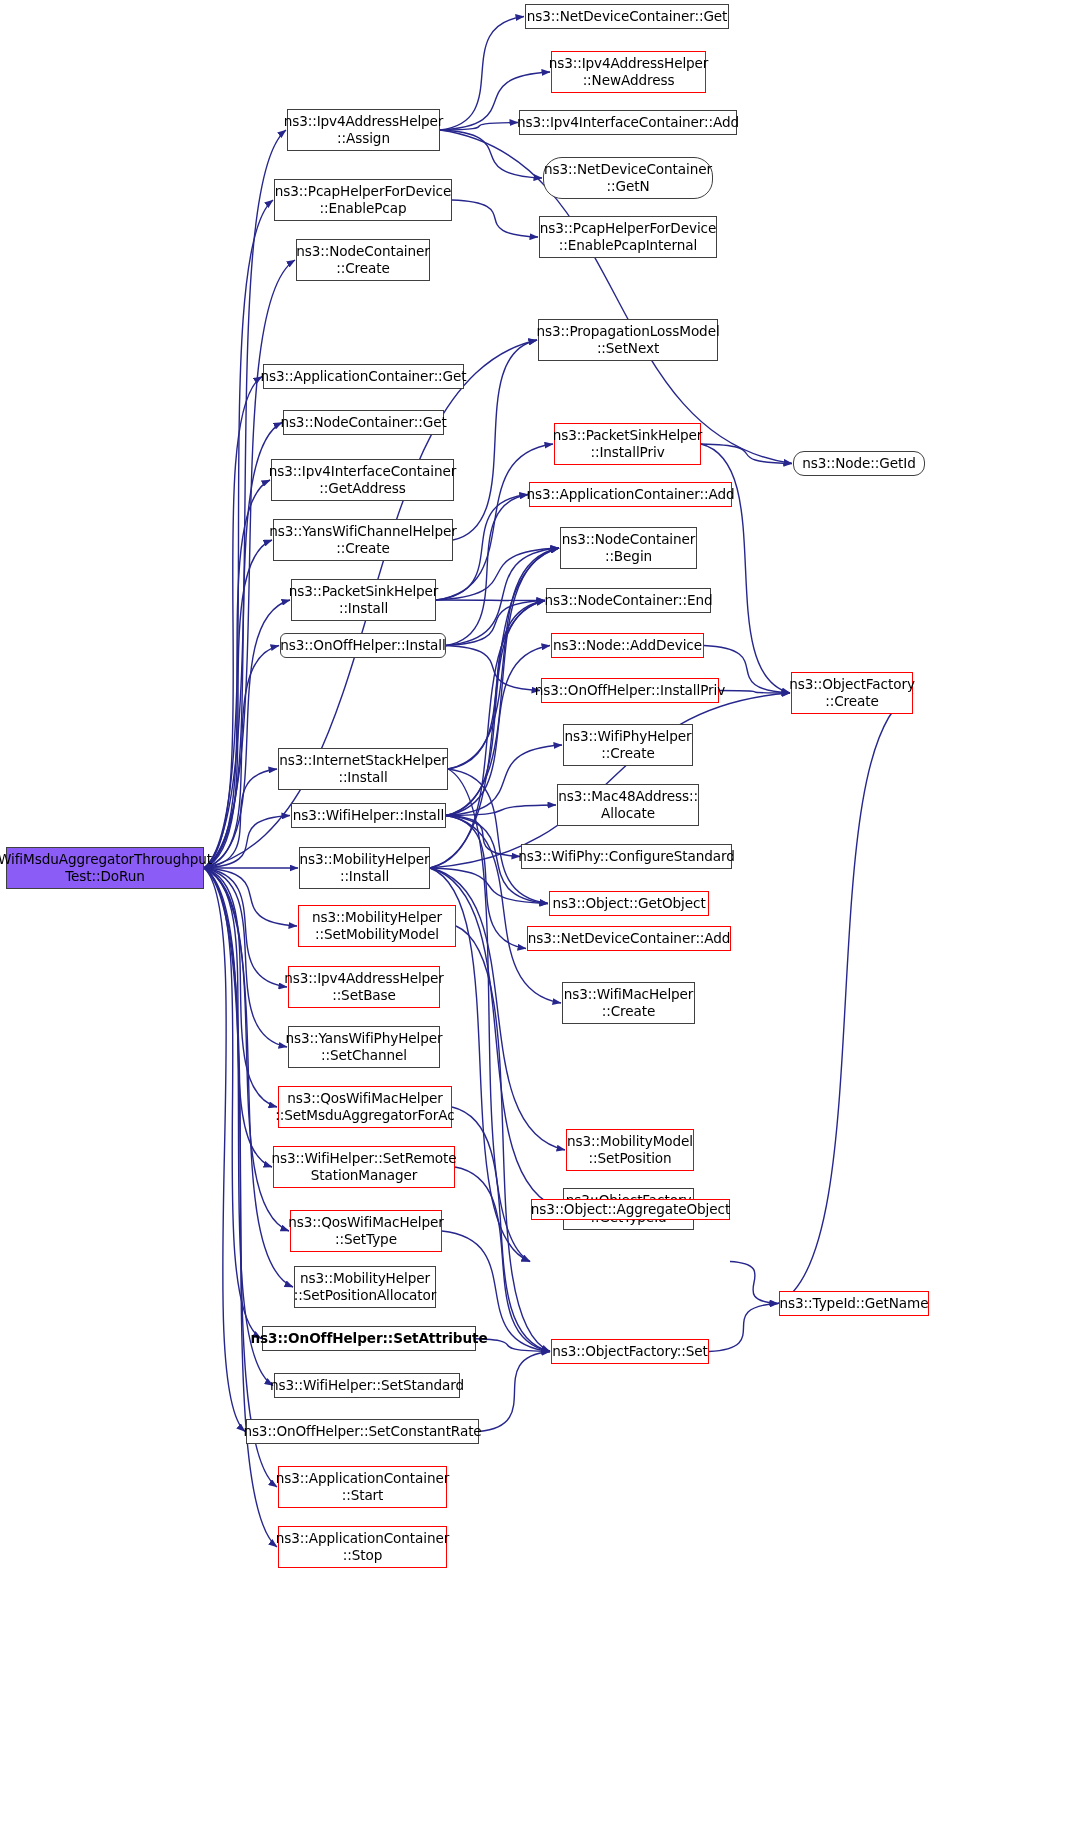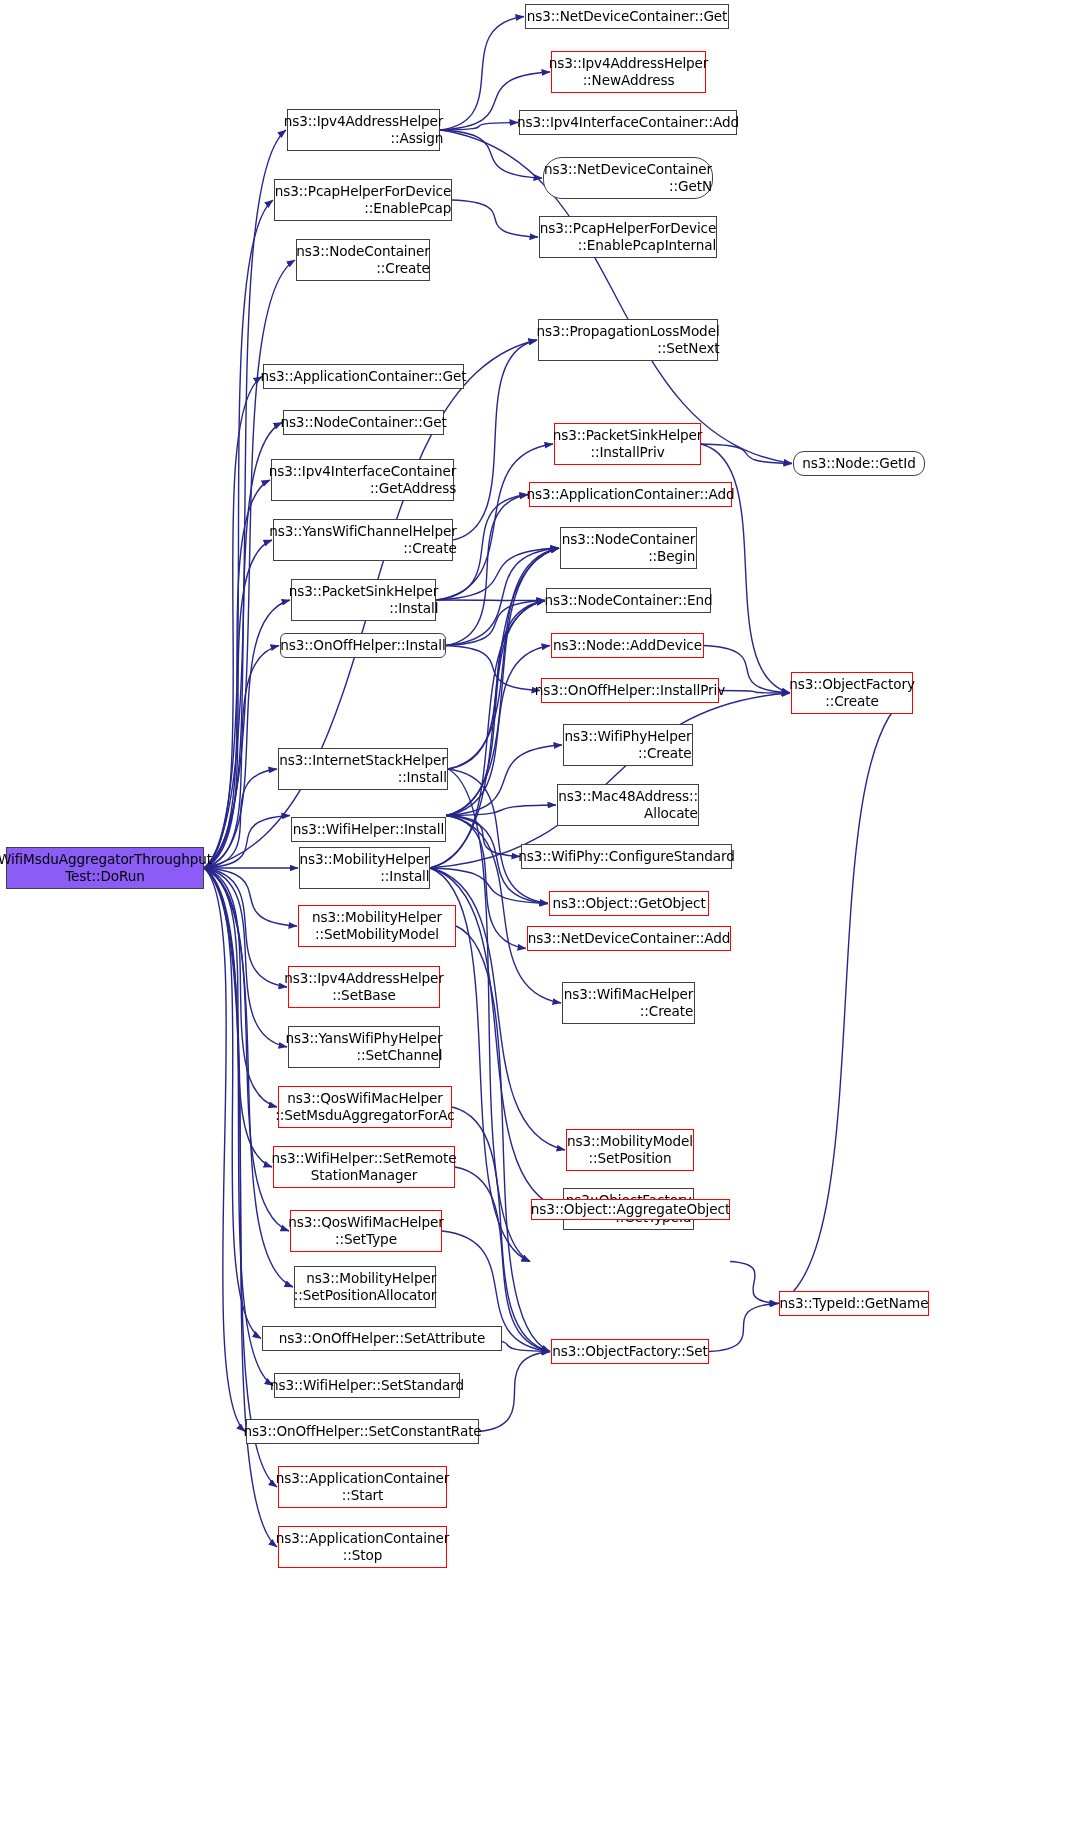--- a/index.html
+++ b/index.html
@@ -3,21 +3,21 @@
 <meta charset="utf-8">
 <style>
   html,body{margin:0;padding:0;background:#ffffff;}
   body{font-family:"DejaVu Sans","Liberation Sans",sans-serif;}
   #graph{position:relative;width:1083px;height:1821px;background:#fff;overflow:hidden;}
   #edges{position:absolute;left:0;top:0;width:1083px;height:1821px;}
   .node{position:absolute;box-sizing:border-box;display:flex;align-items:center;
         justify-content:center;text-align:center;background:#ffffff;
         font-size:13.6px;line-height:1.22;color:#000;white-space:pre-line;
         letter-spacing:-0.1px;}
-  .node.black{border:1px solid #404040;text-align:right;}
+  .node.black{border:1px solid #404040;}
   .node.red{border:1px solid #ff0000;}
   .node.root{border:1px solid #404040;background:#8b5cf6;}
   .node span{display:block;padding:0 3px;}
 </style>
 </head>
 <body>
 
 <div id="graph">
   <svg id="edges" viewBox="0 0 1083 1821" xmlns="http://www.w3.org/2000/svg">
     <defs>
@@ -114,38 +114,38 @@
       <div class="node black" style="left: 283px; top: 410px; width: 161px; height: 25px;"><span>ns3::NodeContainer::Get</span></div>
       <div class="node black" style="left: 271px; top: 459px; width: 183px; height: 42px;"><span>ns3::Ipv4InterfaceContainer
 ::GetAddress</span></div>
       <div class="node black" style="left: 273px; top: 519px; width: 180px; height: 42px;"><span>ns3::YansWifiChannelHelper
 ::Create</span></div>
       <div class="node black" style="left: 291px; top: 579px; width: 145px; height: 42px;"><span>ns3::PacketSinkHelper
 ::Install</span></div>
       <div class="node black" style="left: 280px; top: 633px; width: 166px; height: 25px; border-radius: 6px;"><span>ns3::OnOffHelper::Install</span></div>
       <div class="node black" style="left: 278px; top: 748px; width: 170px; height: 42px;"><span>ns3::InternetStackHelper
 ::Install</span></div>
-      <div class="node black" style="left: 291px; top: 803px; width: 155px; height: 25px; margin-top: 14px;"><span>ns3::WifiHelper::Install</span></div>
+      <div class="node black" style="left: 291px; top: 803px; width: 155px; height: 25px;"><span>ns3::WifiHelper::Install</span></div>
       <div class="node black" style="left: 299px; top: 847px; width: 131px; height: 42px;"><span>ns3::MobilityHelper
 ::Install</span></div>
       <div class="node red" style="left: 298px; top: 905px; width: 158px; height: 42px;"><span>ns3::MobilityHelper
 ::SetMobilityModel</span></div>
       <div class="node red" style="left: 288px; top: 966px; width: 152px; height: 42px;"><span>ns3::Ipv4AddressHelper
 ::SetBase</span></div>
       <div class="node black" style="left: 288px; top: 1026px; width: 152px; height: 42px;"><span>ns3::YansWifiPhyHelper
 ::SetChannel</span></div>
       <div class="node red" style="left: 278px; top: 1086px; width: 174px; height: 42px;"><span>ns3::QosWifiMacHelper
 ::SetMsduAggregatorForAc</span></div>
       <div class="node red" style="left: 273px; top: 1146px; width: 182px; height: 42px;"><span>ns3::WifiHelper::SetRemote
 StationManager</span></div>
       <div class="node red" style="left: 290px; top: 1210px; width: 152px; height: 42px;"><span>ns3::QosWifiMacHelper
 ::SetType</span></div>
       <div class="node black" style="left: 294px; top: 1266px; width: 142px; height: 42px;"><span>ns3::MobilityHelper
 ::SetPositionAllocator</span></div>
-      <div class="node black" style="left: 262px; top: 1326px; width: 240px; height: 25px;"><span>ns3::OnOffHelper::SetAttribute</span></div>
+      <div class="node black" style="left: 262px; top: 1326px; width: 214px; height: 25px; font-weight: bold;"><span>ns3::OnOffHelper::SetAttribute</span></div>
       <div class="node black" style="left: 274px; top: 1373px; width: 186px; height: 25px;"><span>ns3::WifiHelper::SetStandard</span></div>
       <div class="node black" style="left: 246px; top: 1419px; width: 233px; height: 25px;"><span>ns3::OnOffHelper::SetConstantRate</span></div>
       <div class="node red" style="left: 278px; top: 1466px; width: 169px; height: 42px;"><span>ns3::ApplicationContainer
 ::Start</span></div>
       <div class="node red" style="left: 278px; top: 1526px; width: 169px; height: 42px;"><span>ns3::ApplicationContainer
 ::Stop</span></div>
       <div class="node black" style="left: 525px; top: 4px; width: 204px; height: 25px;"><span>ns3::NetDeviceContainer::Get</span></div>
       <div class="node red" style="left: 551px; top: 51px; width: 155px; height: 42px;"><span>ns3::Ipv4AddressHelper
 ::NewAddress</span></div>
       <div class="node black" style="left: 519px; top: 110px; width: 218px; height: 25px;"><span>ns3::Ipv4InterfaceContainer::Add</span></div>

